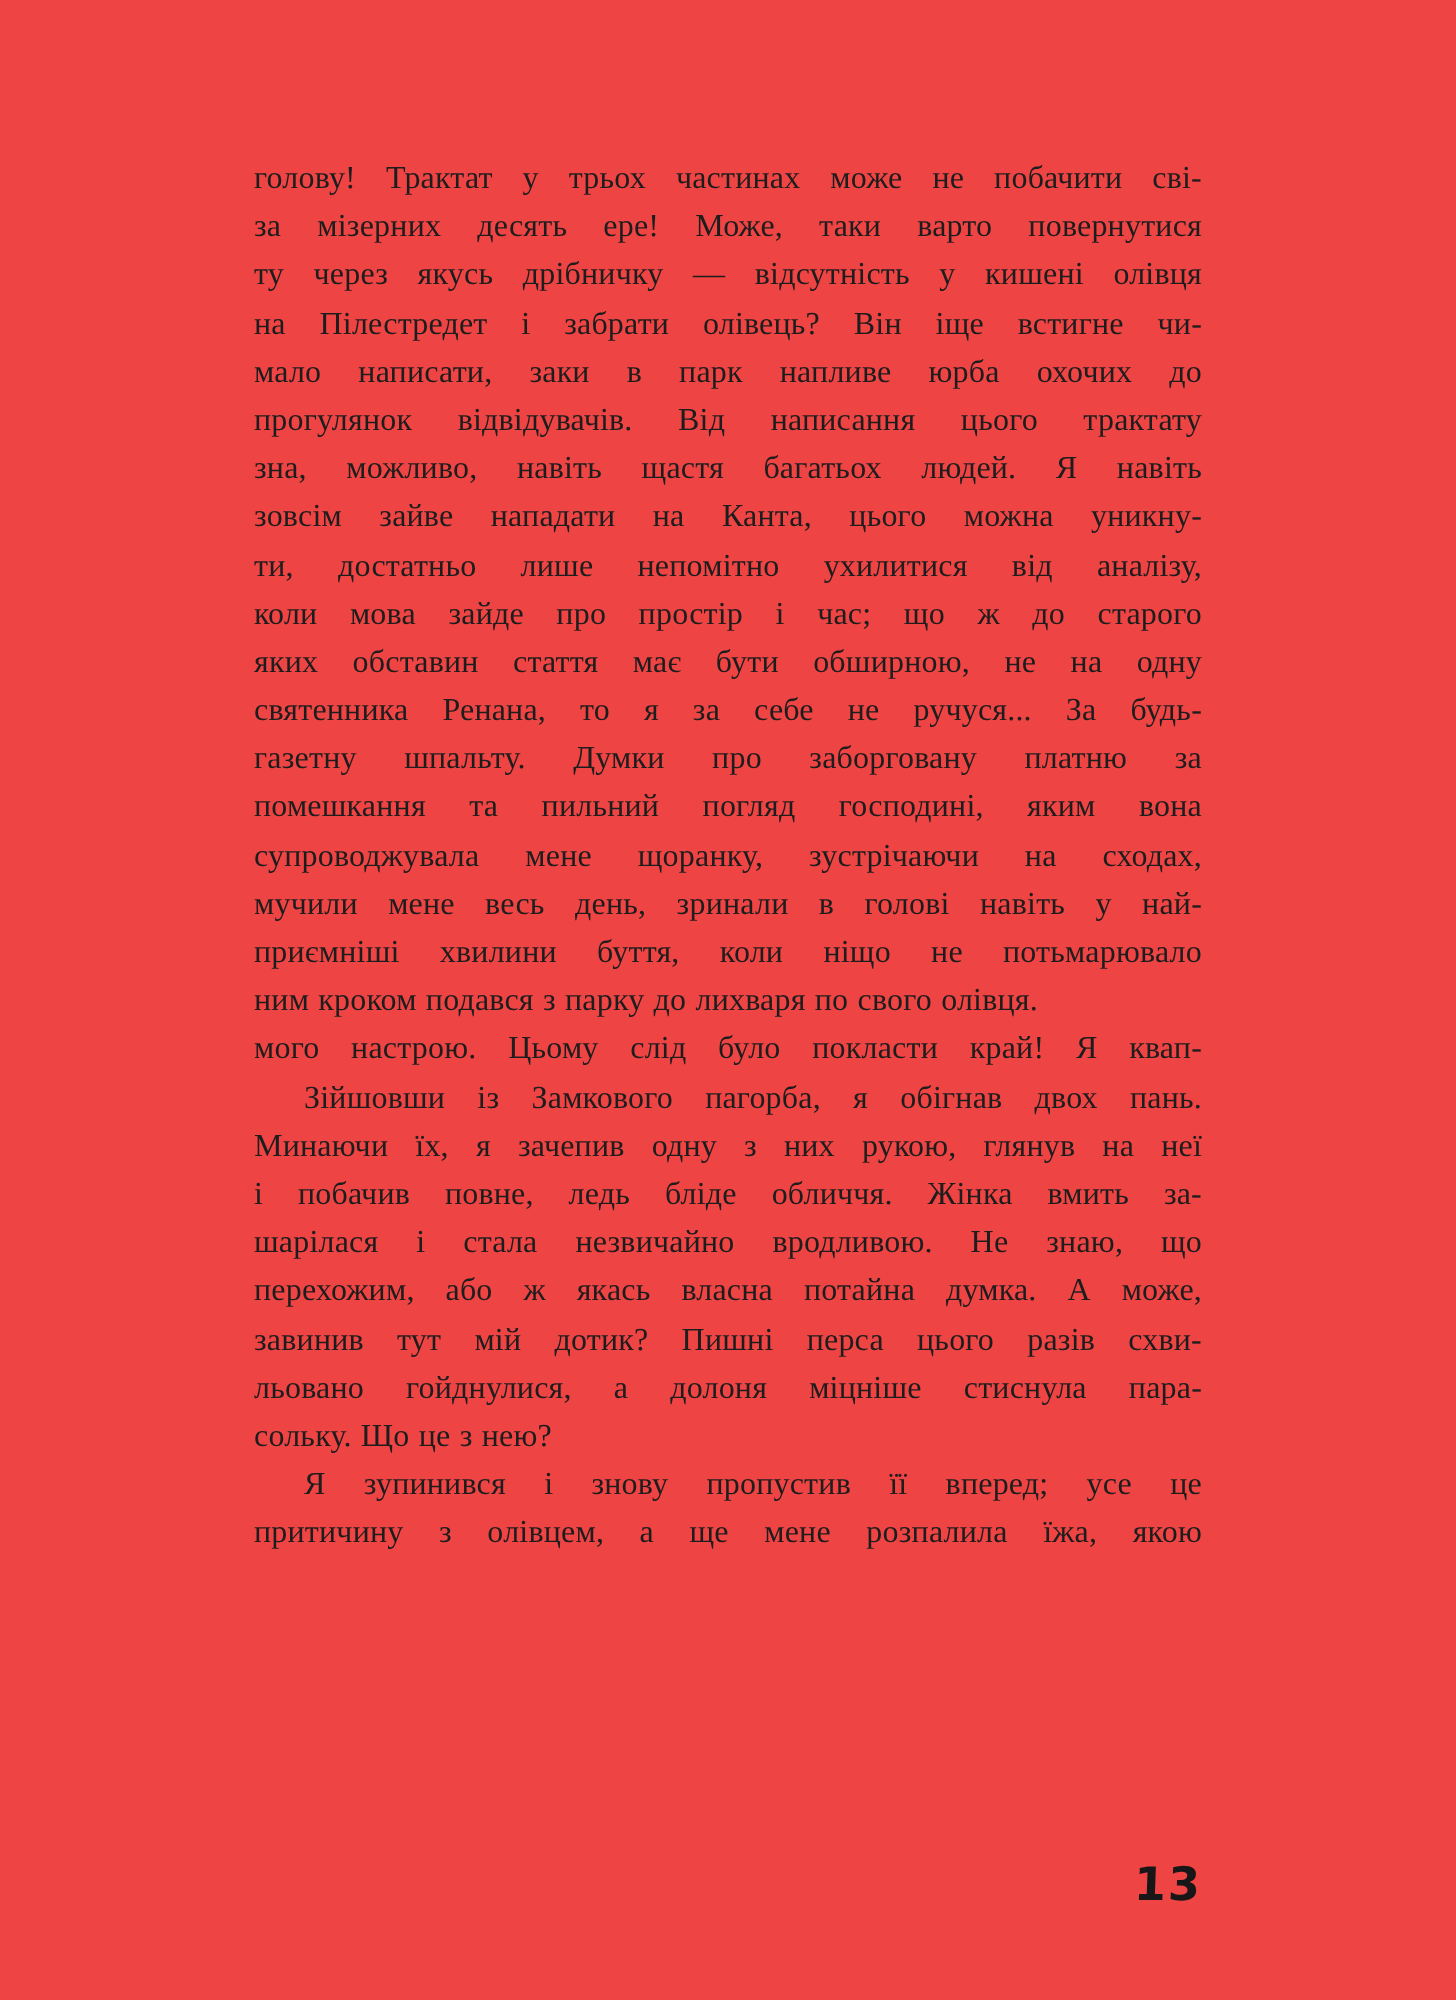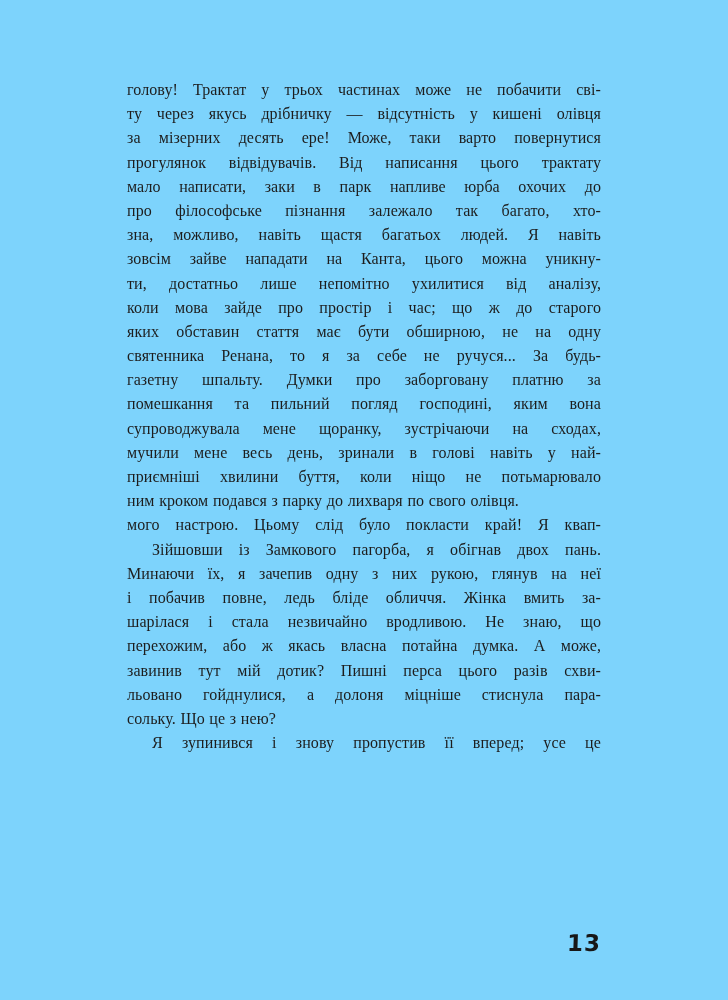--- a/index.html
+++ b/index.html
@@ -4,21 +4,21 @@
 <style>
   html, body {
     margin: 0;
     padding: 0;
     background: #fcfcfc;
   }
   .book-page {
     position: relative;
     width: 728px;
     height: 1000px;
-    background: #7dd3fc;
+    background: #ef4444;
     overflow: hidden;
     font-family: "Liberation Serif", "DejaVu Serif", serif;
     color: #1d1d1d;
   }
   .text-block {
     position: absolute;
     top: 78px;
     left: 127px;
     width: 474px;
     font-size: 16px;
@@ -52,25 +52,25 @@
     color: #171717;
     transform: skewX(-2deg);
   }
 </style>
 </head>
 <body>
 
 <div class="book-page">
   <div class="text-block">
       <div class="line">голову! Трактат у трьох частинах може не побачити сві-</div>
+      <div class="line">за мізерних десять ере! Може, таки варто повернутися</div>
       <div class="line">ту через якусь дрібничку — відсутність у кишені олівця</div>
-      <div class="line">за мізерних десять ере! Може, таки варто повернутися</div>
+      <div class="line">на Пілестредет і забрати олівець? Він іще встигне чи-</div>
+      <div class="line">мало написати, заки в парк напливе юрба охочих до</div>
       <div class="line">прогулянок відвідувачів. Від написання цього трактату</div>
-      <div class="line">мало написати, заки в парк напливе юрба охочих до</div>
-      <div class="line">про філософське пізнання залежало так багато, хто-</div>
       <div class="line">зна, можливо, навіть щастя багатьох людей. Я навіть</div>
       <div class="line">зовсім зайве нападати на Канта, цього можна уникну-</div>
       <div class="line">ти, достатньо лише непомітно ухилитися від аналізу,</div>
       <div class="line">коли мова зайде про простір і час; що ж до старого</div>
       <div class="line">яких обставин стаття має бути обширною, не на одну</div>
       <div class="line">святенника Ренана, то я за себе не ручуся... За будь-</div>
       <div class="line">газетну шпальту. Думки про заборговану платню за</div>
       <div class="line">помешкання та пильний погляд господині, яким вона</div>
       <div class="line">супроводжувала мене щоранку, зустрічаючи на сходах,</div>
       <div class="line">мучили мене весь день, зринали в голові навіть у най-</div>
@@ -79,15 +79,16 @@
       <div class="line">мого настрою. Цьому слід було покласти край! Я квап-</div>
       <div class="line indent">Зійшовши із Замкового пагорба, я обігнав двох пань.</div>
       <div class="line">Минаючи їх, я зачепив одну з них рукою, глянув на неї</div>
       <div class="line">і побачив повне, ледь бліде обличчя. Жінка вмить за-</div>
       <div class="line">шарілася і стала незвичайно вродливою. Не знаю, що</div>
       <div class="line">перехожим, або ж якась власна потайна думка. А може,</div>
       <div class="line">завинив тут мій дотик? Пишні перса цього разів схви-</div>
       <div class="line">льовано гойднулися, а долоня міцніше стиснула пара-</div>
       <div class="line last">сольку. Що це з нею?</div>
       <div class="line indent">Я зупинився і знову пропустив її вперед; усе це</div>
+      <div class="line">притичину з олівцем, а ще мене розпалила їжа, якою</div>
     </div>
   <div class="page-number">13</div>
 </div>
 
 </body></html>

